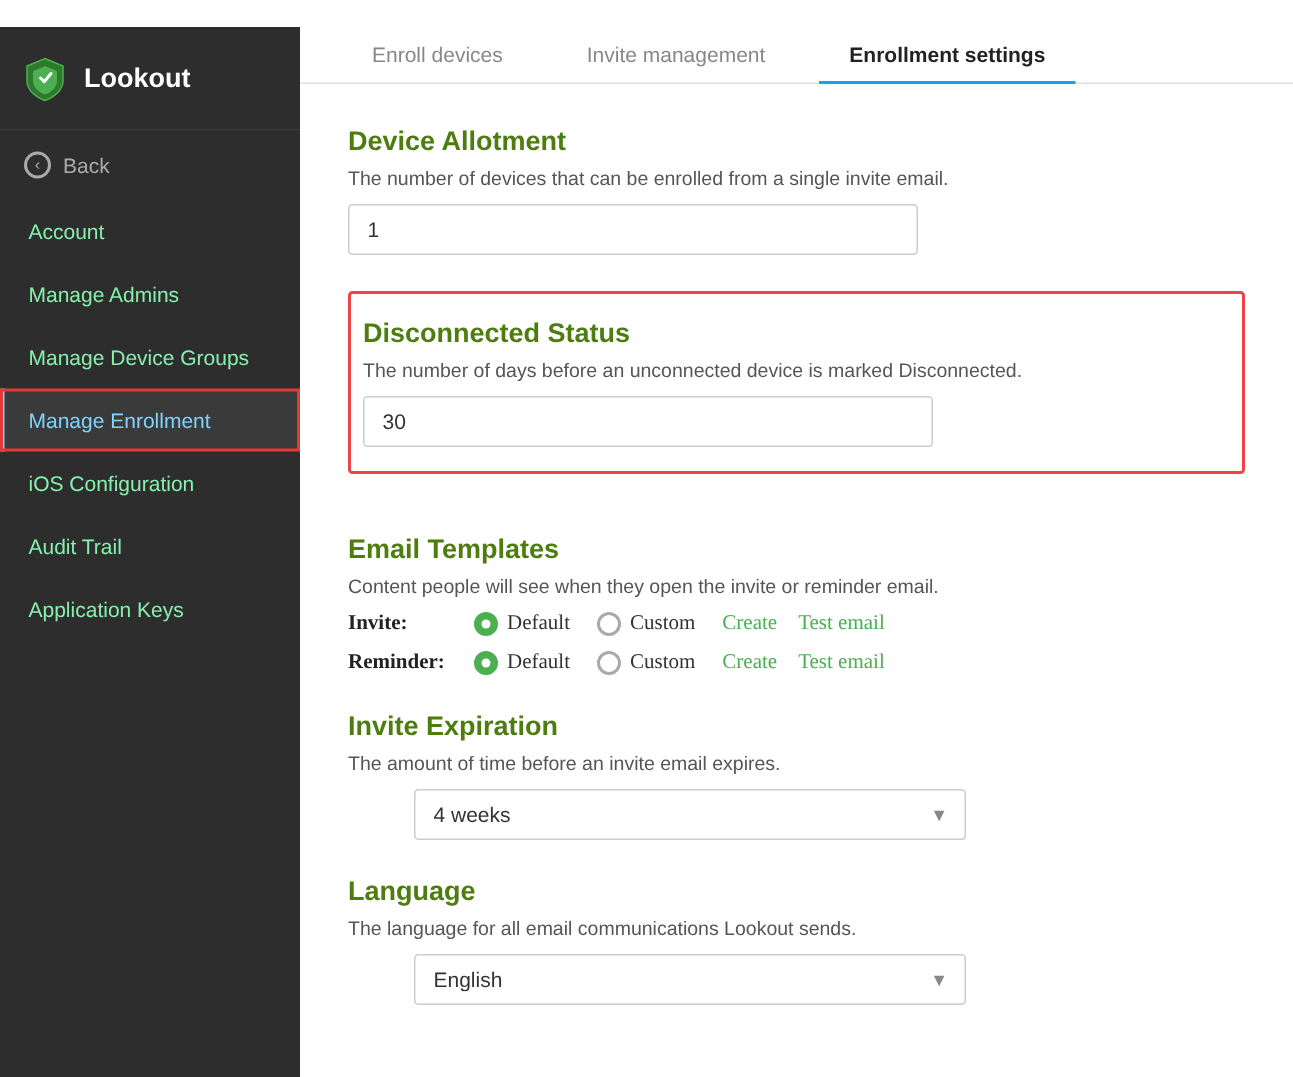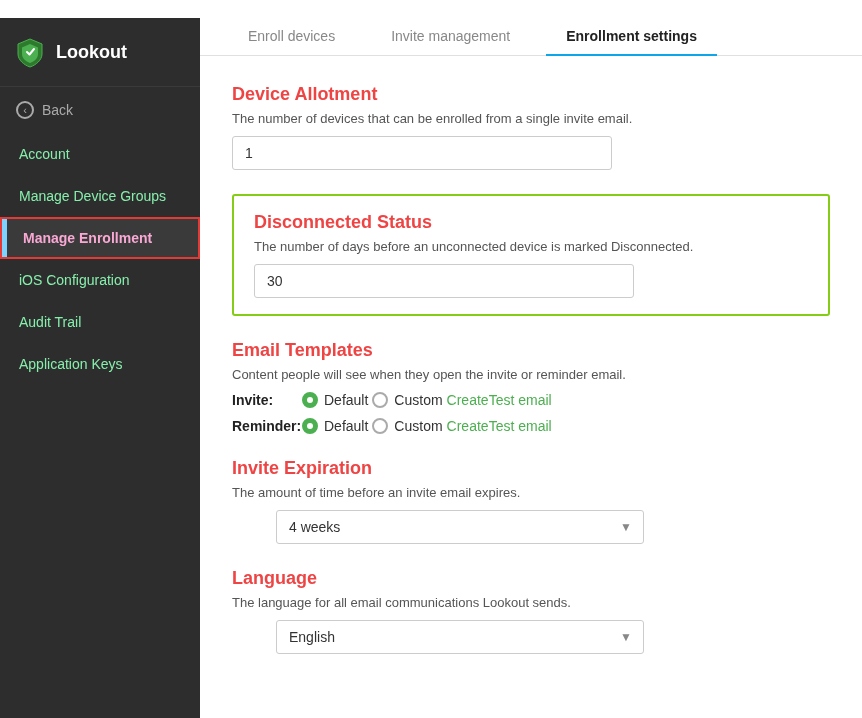--- a/index.html
+++ b/index.html
@@ -57,24 +57,24 @@
       flex: 1;
     }
     .sidebar-item {
       padding: 13px 16px;
       font-size: 14px;
       color: #86efac;
       cursor: pointer;
       border-left: 3px solid transparent;
     }
     .sidebar-item.active {
-      color: #f9a8d4;
+      color: #7dd3fc;
       background: #3a3a3a;
-      border-left: 7px solid #7dd3fc;
-      font-weight: 700;
+      border-left: 3px solid #7dd3fc;
+      font-weight: 400;
       outline: 2px solid #e53935;
       outline-offset: -2px;
     }
 
     
     .main {
       flex: 1;
       display: flex;
       flex-direction: column;
       background: #fff;
@@ -109,21 +109,21 @@
       overflow-y: auto;
     }
 
     .section {
       margin-bottom: 24px;
     }
 
     .section-title {
       font-size: 18px;
       font-weight: 600;
-      color: #ef4444;
+      color: #4d7c0f;
       margin-bottom: 6px;
     }
 
     .section-desc {
       font-size: 13px;
       color: #555;
       margin-bottom: 10px;
     }
 
     .text-input {
@@ -131,35 +131,37 @@
       padding: 8px 12px;
       border: 1px solid #ccc;
       border-radius: 3px;
       font-size: 14px;
       color: #333;
       outline: none;
     }
 
     
     .disconnected-box {
-      border: 2px solid #84cc16;
+      border: 2px solid #ef4444;
       border-radius: 3px;
-      padding: 16px 20px;
-      margin-bottom: 24px;
+      padding: 16px 8px;
+      margin-bottom: 40px;
     }
 
     
     .email-templates-section {
       margin-bottom: 24px;
     }
     .email-row {
       display: flex;
       align-items: center;
+      gap: 14px;
       margin-bottom: 10px;
       font-size: 14px;
+      font-family: Liberation Serif, serif;
     }
     .email-label {
       font-weight: 700;
       color: #222;
       width: 70px;
     }
     .radio-group {
       display: flex;
       gap: 6px;
     }
@@ -244,20 +246,23 @@
   </div>
 
   <div class="sidebar-back">
     <div class="back-arrow">‹</div>
     <span>Back</span>
   </div>
 
   <nav class="sidebar-nav">
     <div class="sidebar-item">
       <span>Account</span>
+    </div>
+    <div class="sidebar-item">
+      <span>Manage Admins</span>
     </div>
     <div class="sidebar-item">
       <span>Manage Device Groups</span>
     </div>
     <div class="sidebar-item active">
       <span>Manage Enrollment</span>
     </div>
     <div class="sidebar-item">
       <span>iOS Configuration</span>
     </div>

